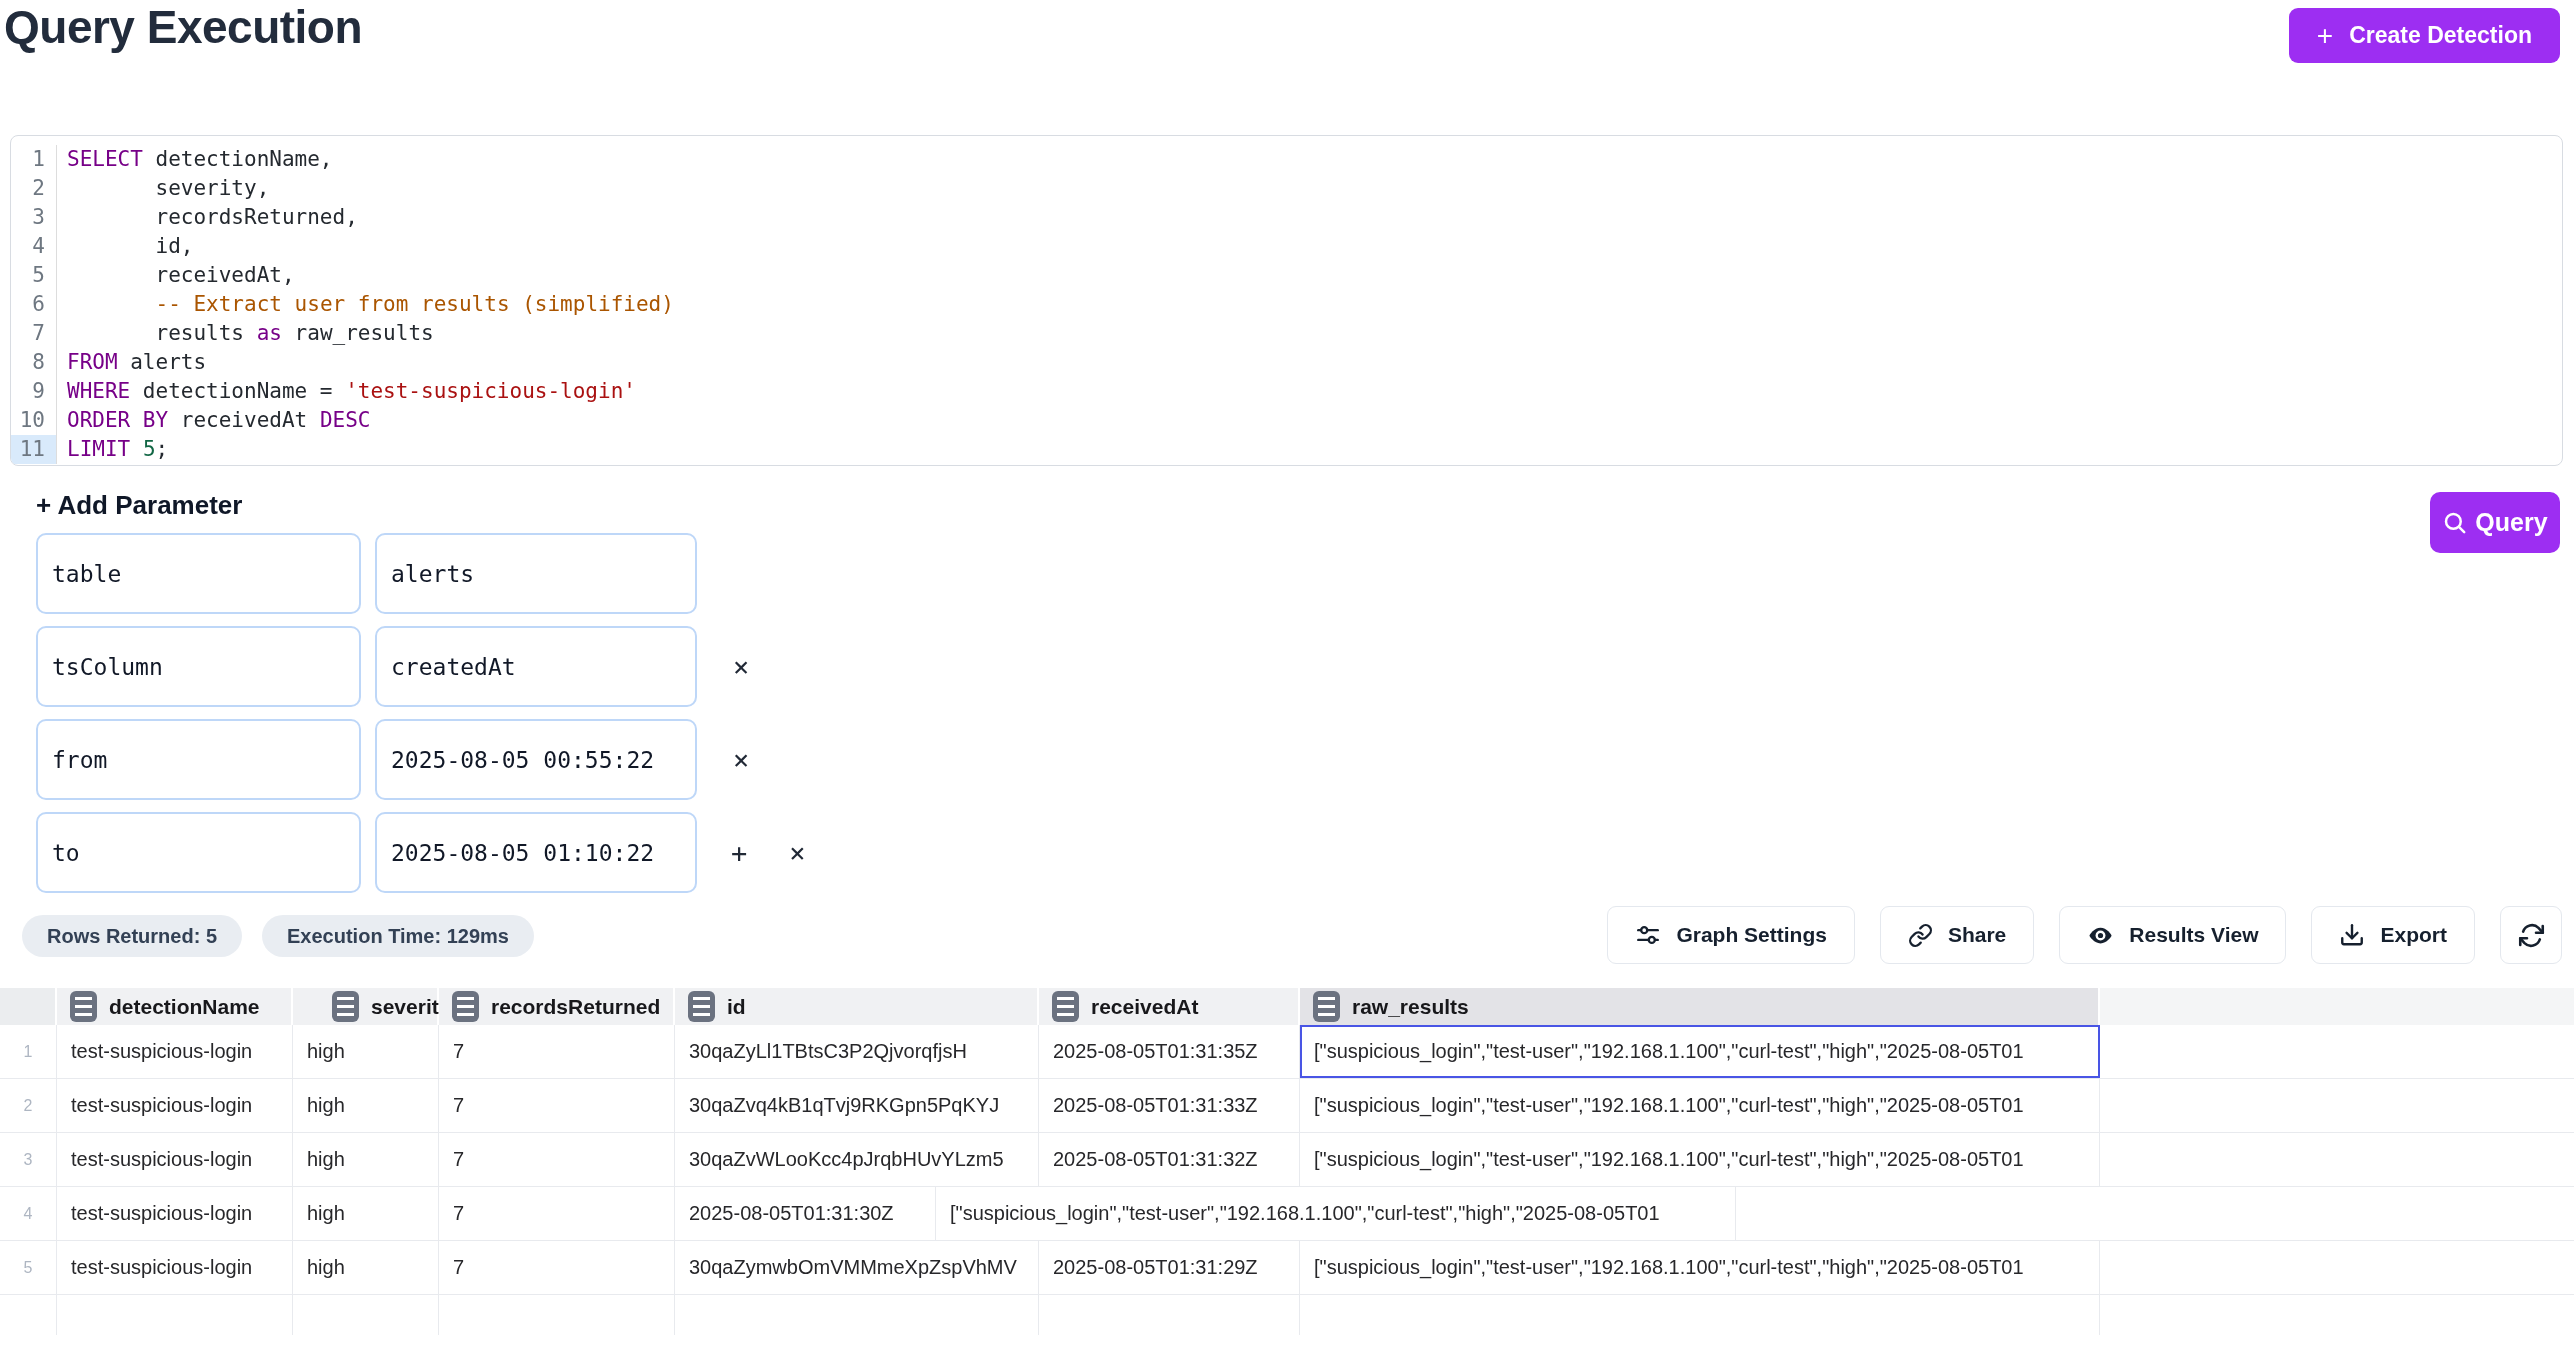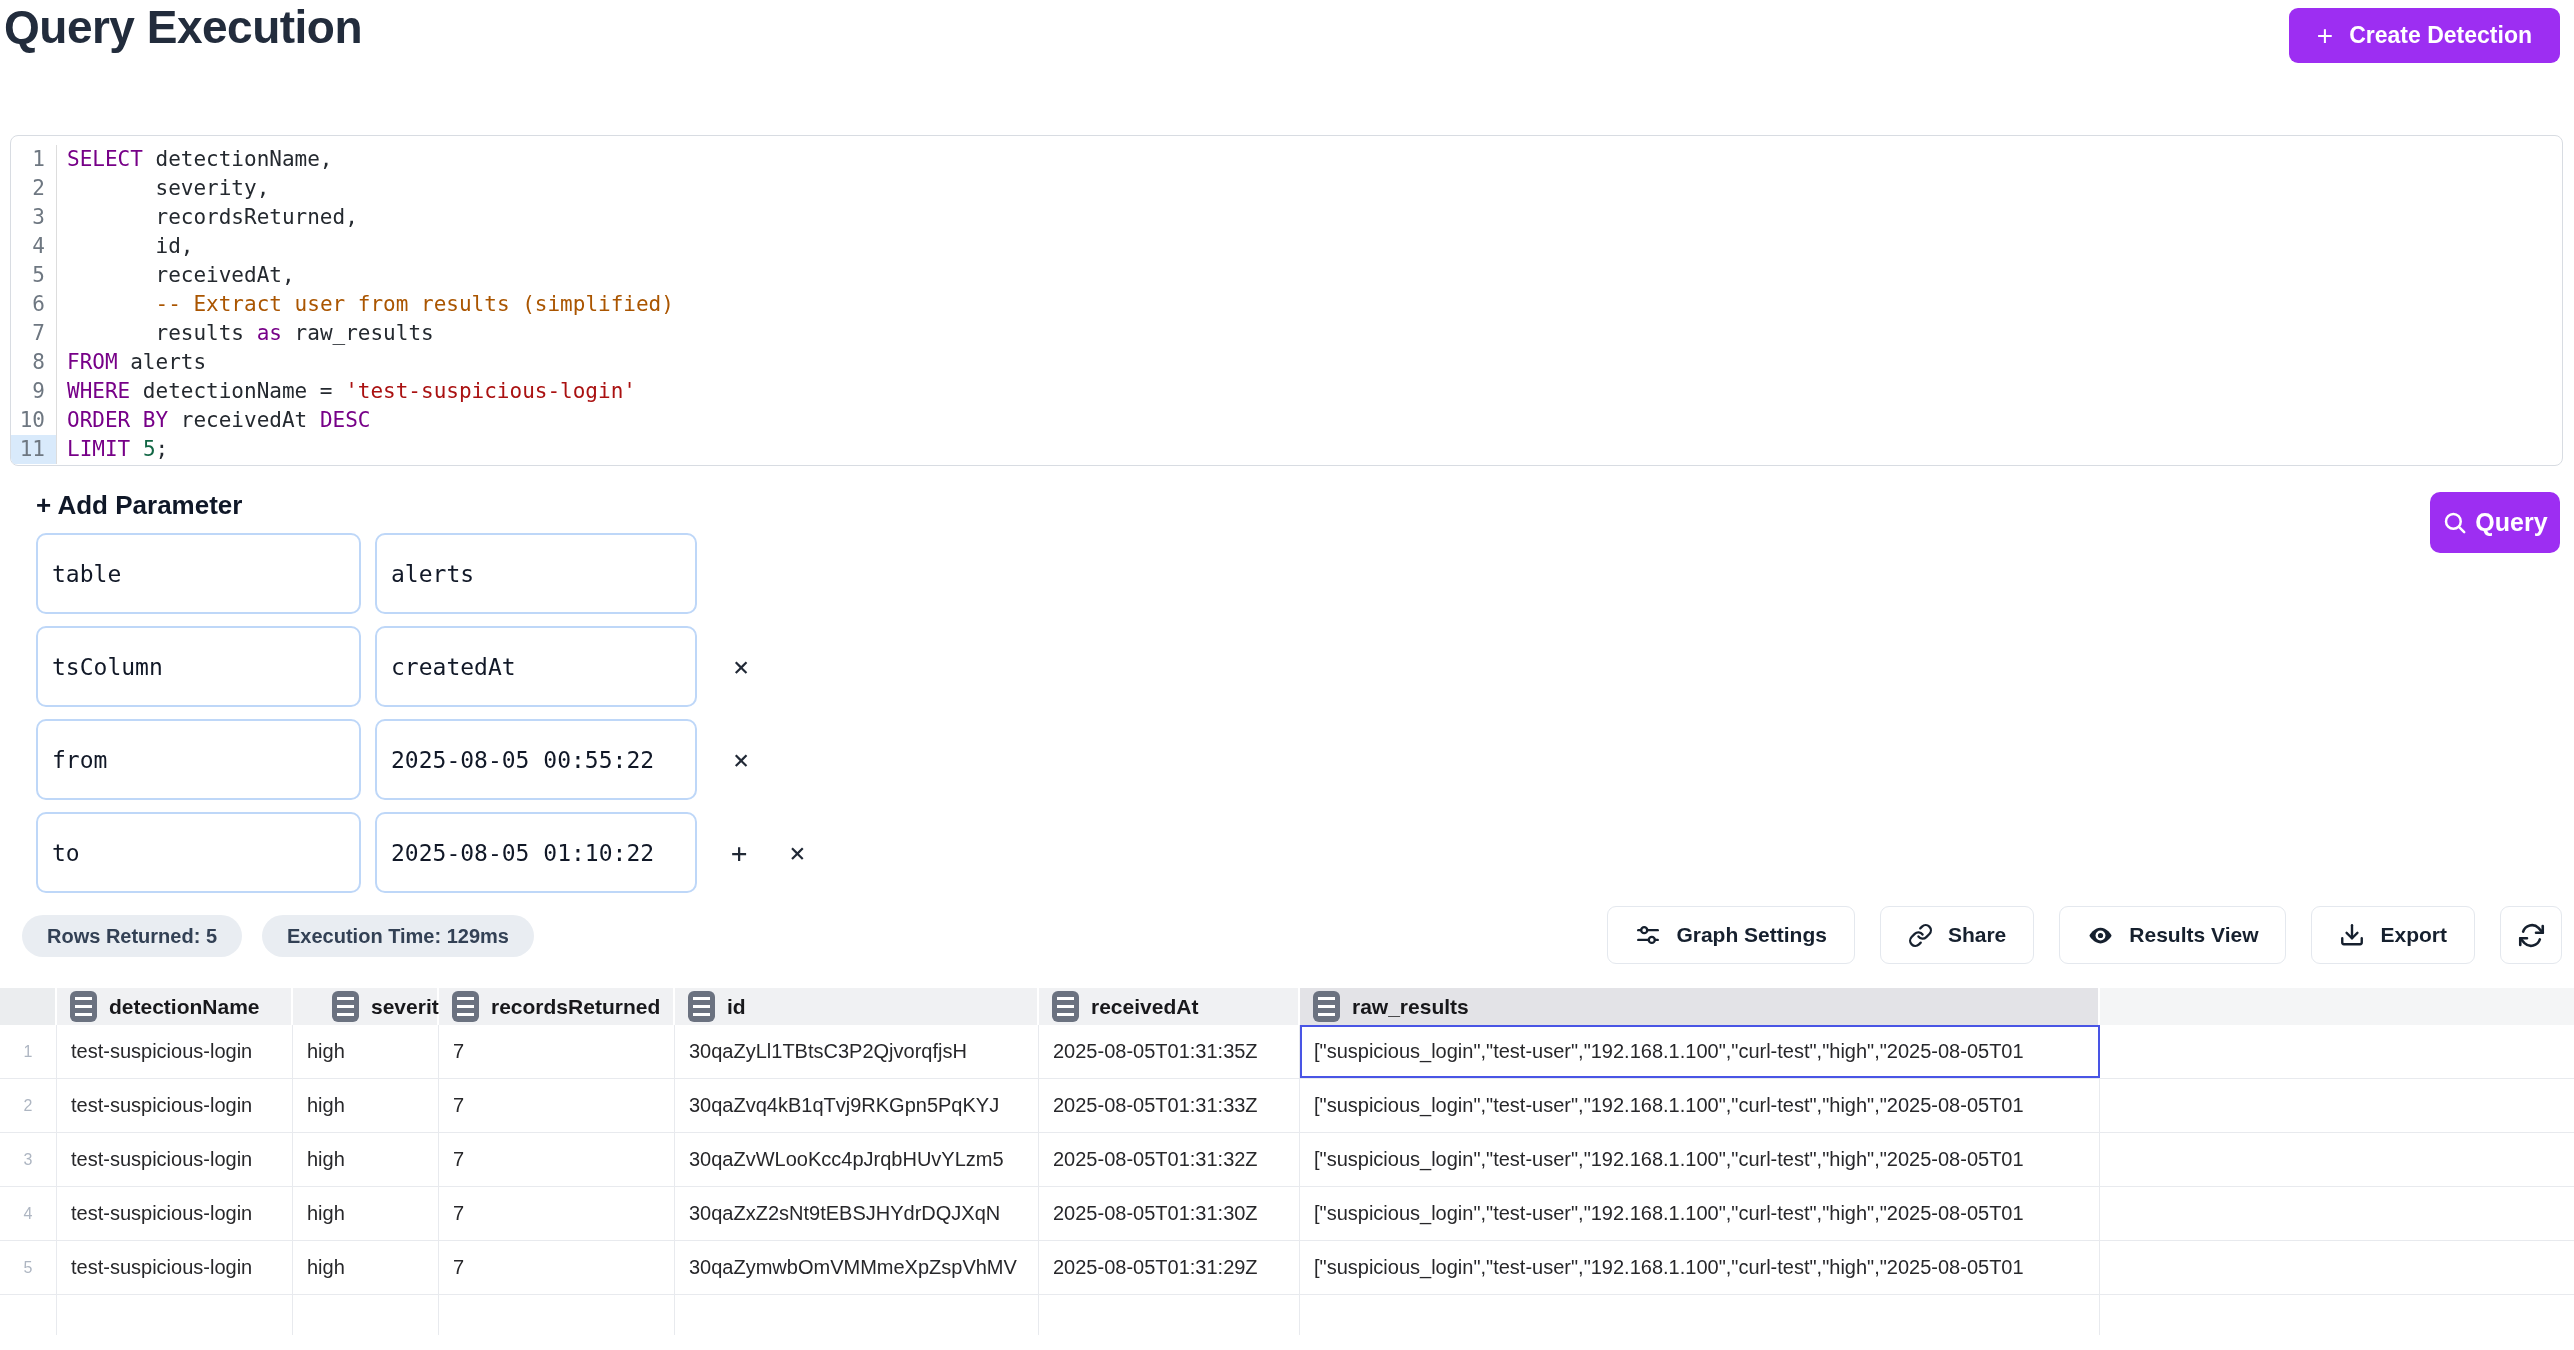--- a/index.html
+++ b/index.html
@@ -256,21 +256,20 @@
           <div class="td" style="width: 364px; flex: 0 0 364px;">30qaZvWLooKcc4pJrqbHUvYLzm5</div>
           <div class="td" style="width: 261px; flex: 0 0 261px;">2025-08-05T01:31:32Z</div>
           <div class="td" style="width: 800px; flex: 0 0 800px;">["suspicious_login","test-user","192.168.1.100","curl-test","high","2025-08-05T01</div>
           <div class="td filler"></div>
         </div>
         <div class="tr">
           <div class="td rownum" style="width: 57px; flex: 0 0 57px;">4</div>
           <div class="td" style="width: 236px; flex: 0 0 236px;">test-suspicious-login</div>
           <div class="td" style="width: 146px; flex: 0 0 146px;">high</div>
           <div class="td" style="width: 236px; flex: 0 0 236px;">7</div>
-          <div class="td" style="width: 364px; flex: 0 0 364px;">30qaZxZ2sNt9tEBSJHYdrDQJXqN</div>
           <div class="td" style="width: 261px; flex: 0 0 261px;">2025-08-05T01:31:30Z</div>
           <div class="td" style="width: 800px; flex: 0 0 800px;">["suspicious_login","test-user","192.168.1.100","curl-test","high","2025-08-05T01</div>
           <div class="td filler"></div>
         </div>
         <div class="tr">
           <div class="td rownum" style="width: 57px; flex: 0 0 57px;">5</div>
           <div class="td" style="width: 236px; flex: 0 0 236px;">test-suspicious-login</div>
           <div class="td" style="width: 146px; flex: 0 0 146px;">high</div>
           <div class="td" style="width: 236px; flex: 0 0 236px;">7</div>
           <div class="td" style="width: 364px; flex: 0 0 364px;">30qaZymwbOmVMMmeXpZspVhMV</div>

